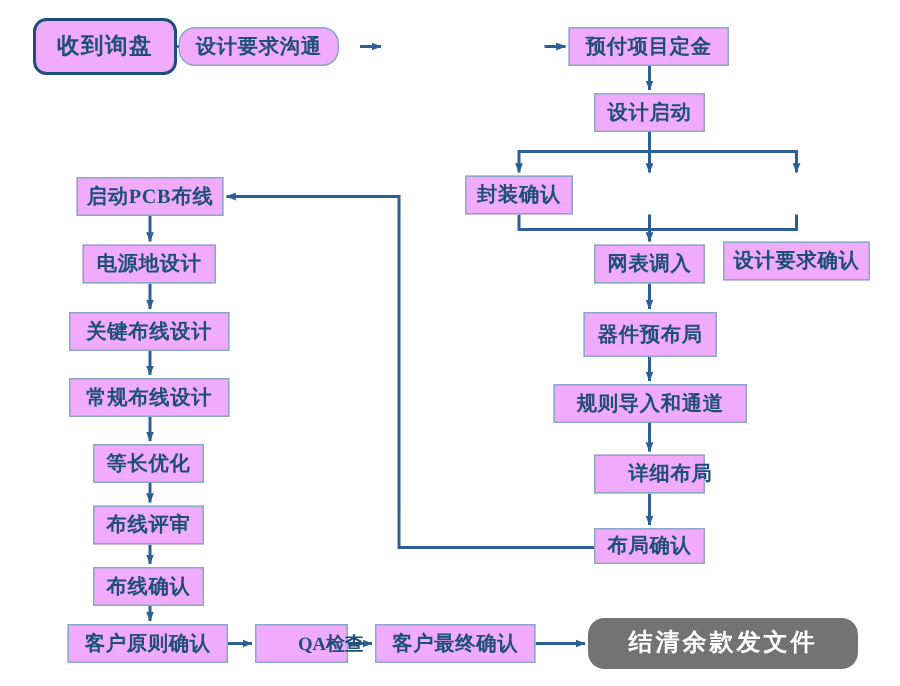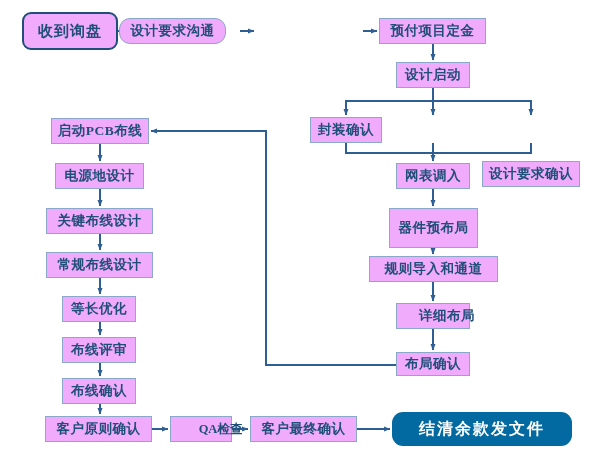--- a/index.html
+++ b/index.html
@@ -44,21 +44,21 @@
   }
   .node.start {
     border: 2px solid #1f4e79;
     border-radius: 9px;
     font-size: 15px;
     letter-spacing: 1px;
   }
   .node.finish {
     border: none;
     border-radius: 11px;
-    background: #0369a1;
+    background: #737373;
     color: #ffffff;
     font-size: 16px;
     letter-spacing: 2px;
   }
   .node.small {
     font-size: 12.5px;
     letter-spacing: 0px;
   }
 </style>
 </head>
@@ -118,21 +118,21 @@
 
   <div class="node" style="left:379px;top:18px;width:107px;height:26px;">预付项目定金</div>
 
   <div class="node" style="left:310px;top:117px;width:72px;height:26px;">封装确认</div>
 
 
   <div class="node" style="left:482px;top:117px;width:98px;height:26px;margin-top:44px;">设计要求确认</div>
 
   <div class="node" style="left:396px;top:163px;width:74px;height:26px;">网表调入</div>
 
-  <div class="node" style="left:389px;top:208px;width:89px;height:40px;">器件预布局</div>
+  <div class="node" style="left:389px;top:208px;width:89px;height:30px;">器件预布局</div>
 
   <div class="node" style="left:369px;top:256px;width:129px;height:26px;">规则导入和通道</div>
 
   <div class="node" style="left:396px;top:303px;width:74px;height:26px;padding-left:28px;">详细布局</div>
 
   <div class="node" style="left:396px;top:352px;width:74px;height:24px;">布局确认</div>
 
   <div class="node" style="left:51px;top:118px;width:98px;height:26px;">启动PCB布线</div>
 
   <div class="node" style="left:55px;top:163px;width:89px;height:26px;">电源地设计</div>

